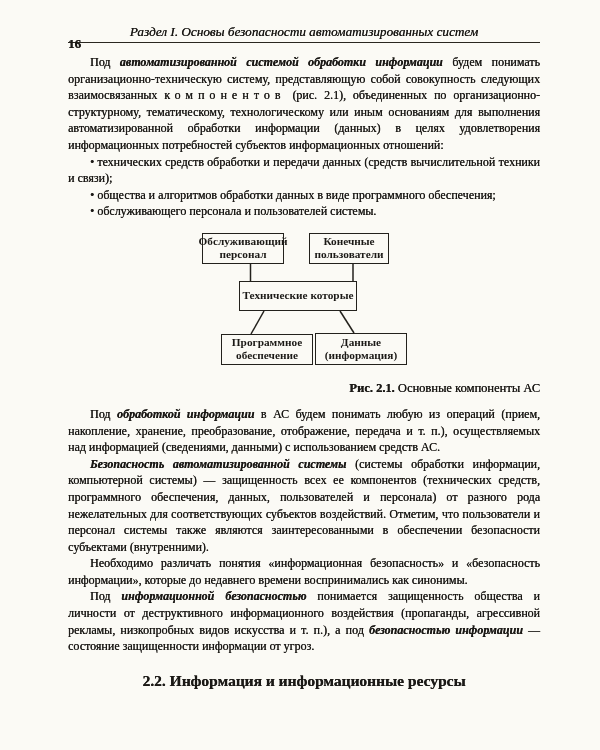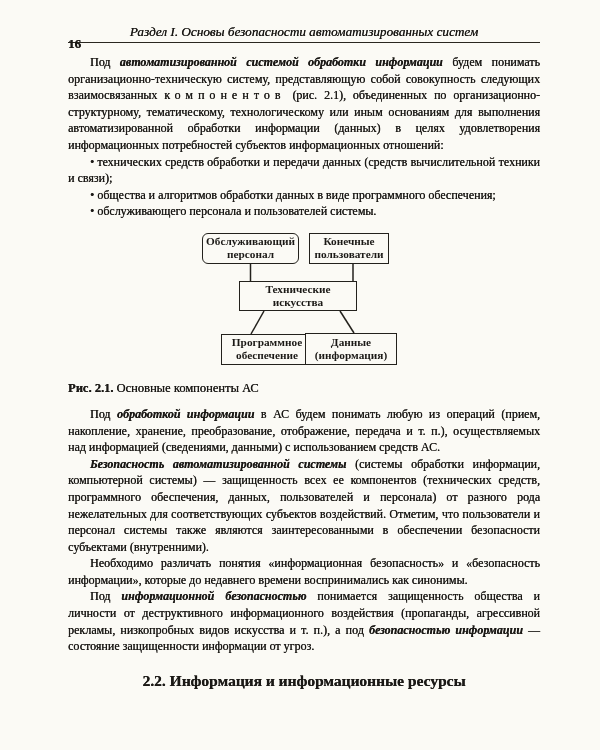--- a/index.html
+++ b/index.html
@@ -57,27 +57,27 @@
     box-sizing: border-box;
     border: 1.6px solid #23211c;
     background: #fbfaf5;
     display: flex; align-items: center; justify-content: center;
     text-align: center;
     font-weight: bold;
     font-size: 11.3px;
     line-height: 1.18;
     padding: 1px 2px;
   }
-  .box-staff    { left: 48px;  top: 0;     width: 97px;  height: 31px; border-radius: 6px; }
+  .box-staff    { left: 48px;  top: 0;     width: 82px;  height: 31px; }
   .box-users    { left: 155px; top: 0;     width: 80px;  height: 31px; }
   .box-hardware { left: 85px;  top: 48px;  width: 118px; height: 30px; }
   .box-software { left: 67px;  top: 101px; width: 92px;  height: 31px; }
-  .box-data     { left: 151px; top: 100px; width: 92px;  height: 32px; }
+  .box-data     { left: 161px; top: 100px; width: 92px;  height: 32px; }
   figcaption {
-    text-align: left;
+    text-align: right;
     font-size: 12.5px;
     margin: 14px 0 10px;
   }
   .cap-label { font-weight: bold; }
   .sec-heading {
     text-align: center;
     font-weight: bold;
     font-size: 15.5px;
     margin: 17px 0 13px;
   }
@@ -104,21 +104,21 @@
     <figure class="fig">
       <div class="diagram">
         <svg class="connectors" width="300" height="134" viewBox="0 0 300 134">
           <line x1="96.5" y1="31" x2="96.5" y2="48" stroke="#23211c" stroke-width="1.5"></line>
           <line x1="199" y1="31" x2="199" y2="48" stroke="#23211c" stroke-width="1.5"></line>
           <line x1="110" y1="78" x2="97" y2="101" stroke="#23211c" stroke-width="1.5"></line>
           <line x1="186" y1="78" x2="200" y2="100" stroke="#23211c" stroke-width="1.5"></line>
         </svg>
         <div class="dbox box-staff">Обслуживающий персонал</div>
         <div class="dbox box-users">Конечные пользователи</div>
-        <div class="dbox box-hardware">Технические искусства</div>
+        <div class="dbox box-hardware">Технические которые</div>
         <div class="dbox box-software">Программное обеспечение</div>
         <div class="dbox box-data">Данные (информация)</div>
       </div>
       <figcaption><span class="cap-label">Рис. 2.1.</span><span> Основные компоненты АС</span></figcaption>
     </figure>
 
     <p class="para"><span>Под </span><span class="term">обработкой информации</span><span> в АС будем понимать любую из операций (прием, накопление, хранение, преобразование, отображение, передача и т. п.), осуществляемых над информацией (сведениями, данными) с использованием средств АС.</span></p>
 
     <p class="para"><span class="term">Безопасность автоматизированной системы</span><span> (системы обработки информации, компьютерной системы) — защищенность всех ее компонентов (технических средств, программного обеспечения, данных, пользователей и персонала) от разного рода нежелательных для соответствующих субъектов воздействий. Отметим, что пользователи и персонал системы также являются заинтересованными в обеспечении безопасности субъектами (внутренними).</span></p>
 

